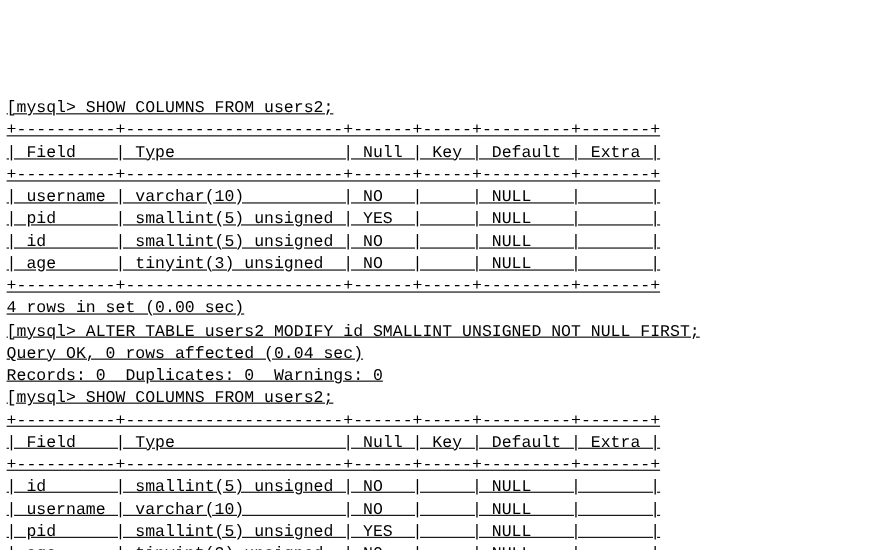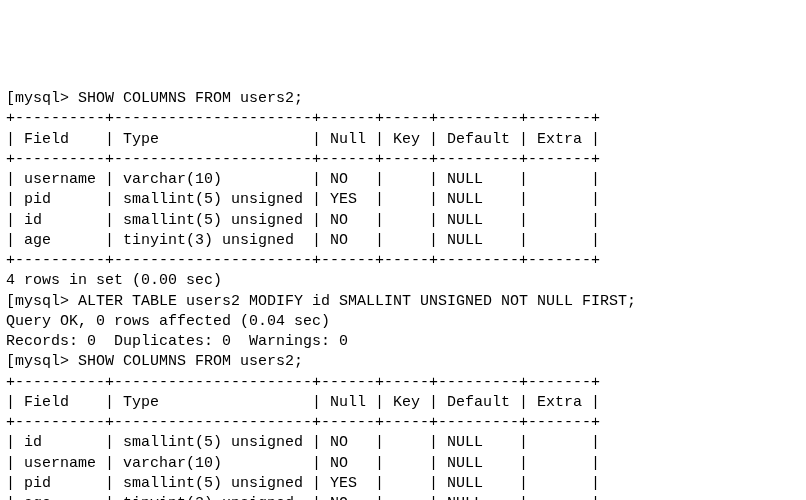--- a/index.html
+++ b/index.html
@@ -6,21 +6,21 @@
   body{
     background:#ffffff;
     font-family:"Courier New",Courier,monospace;
     font-size:15px;
     line-height:1.35;
     color:#000;
     padding:8px 6px;
     white-space:pre;
     letter-spacing:0;
   }
-  .line{display:block;}
+  .line{display:block;text-decoration:underline;}
 </style>
 </head>
 <body>
 
 
 
 <div id="terminal"><span class="line">[mysql&gt; SHOW COLUMNS FROM users2;</span><span class="line">+----------+----------------------+------+-----+---------+-------+</span><span class="line">| Field    | Type                 | Null | Key | Default | Extra |</span><span class="line">+----------+----------------------+------+-----+---------+-------+</span><span class="line">| username | varchar(10)          | NO   |     | NULL    |       |</span><span class="line">| pid      | smallint(5) unsigned | YES  |     | NULL    |       |</span><span class="line">| id       | smallint(5) unsigned | NO   |     | NULL    |       |</span><span class="line">| age      | tinyint(3) unsigned  | NO   |     | NULL    |       |</span><span class="line">+----------+----------------------+------+-----+---------+-------+</span><span class="line">4 rows in set (0.00 sec)</span><span class="line"></span><span class="line">[mysql&gt; ALTER TABLE users2 MODIFY id SMALLINT UNSIGNED NOT NULL FIRST;</span><span class="line">Query OK, 0 rows affected (0.04 sec)</span><span class="line">Records: 0  Duplicates: 0  Warnings: 0</span><span class="line"></span><span class="line">[mysql&gt; SHOW COLUMNS FROM users2;</span><span class="line">+----------+----------------------+------+-----+---------+-------+</span><span class="line">| Field    | Type                 | Null | Key | Default | Extra |</span><span class="line">+----------+----------------------+------+-----+---------+-------+</span><span class="line">| id       | smallint(5) unsigned | NO   |     | NULL    |       |</span><span class="line">| username | varchar(10)          | NO   |     | NULL    |       |</span><span class="line">| pid      | smallint(5) unsigned | YES  |     | NULL    |       |</span><span class="line">| age      | tinyint(3) unsigned  | NO   |     | NULL    |       |</span><span class="line"></span></div>
 
 
 

